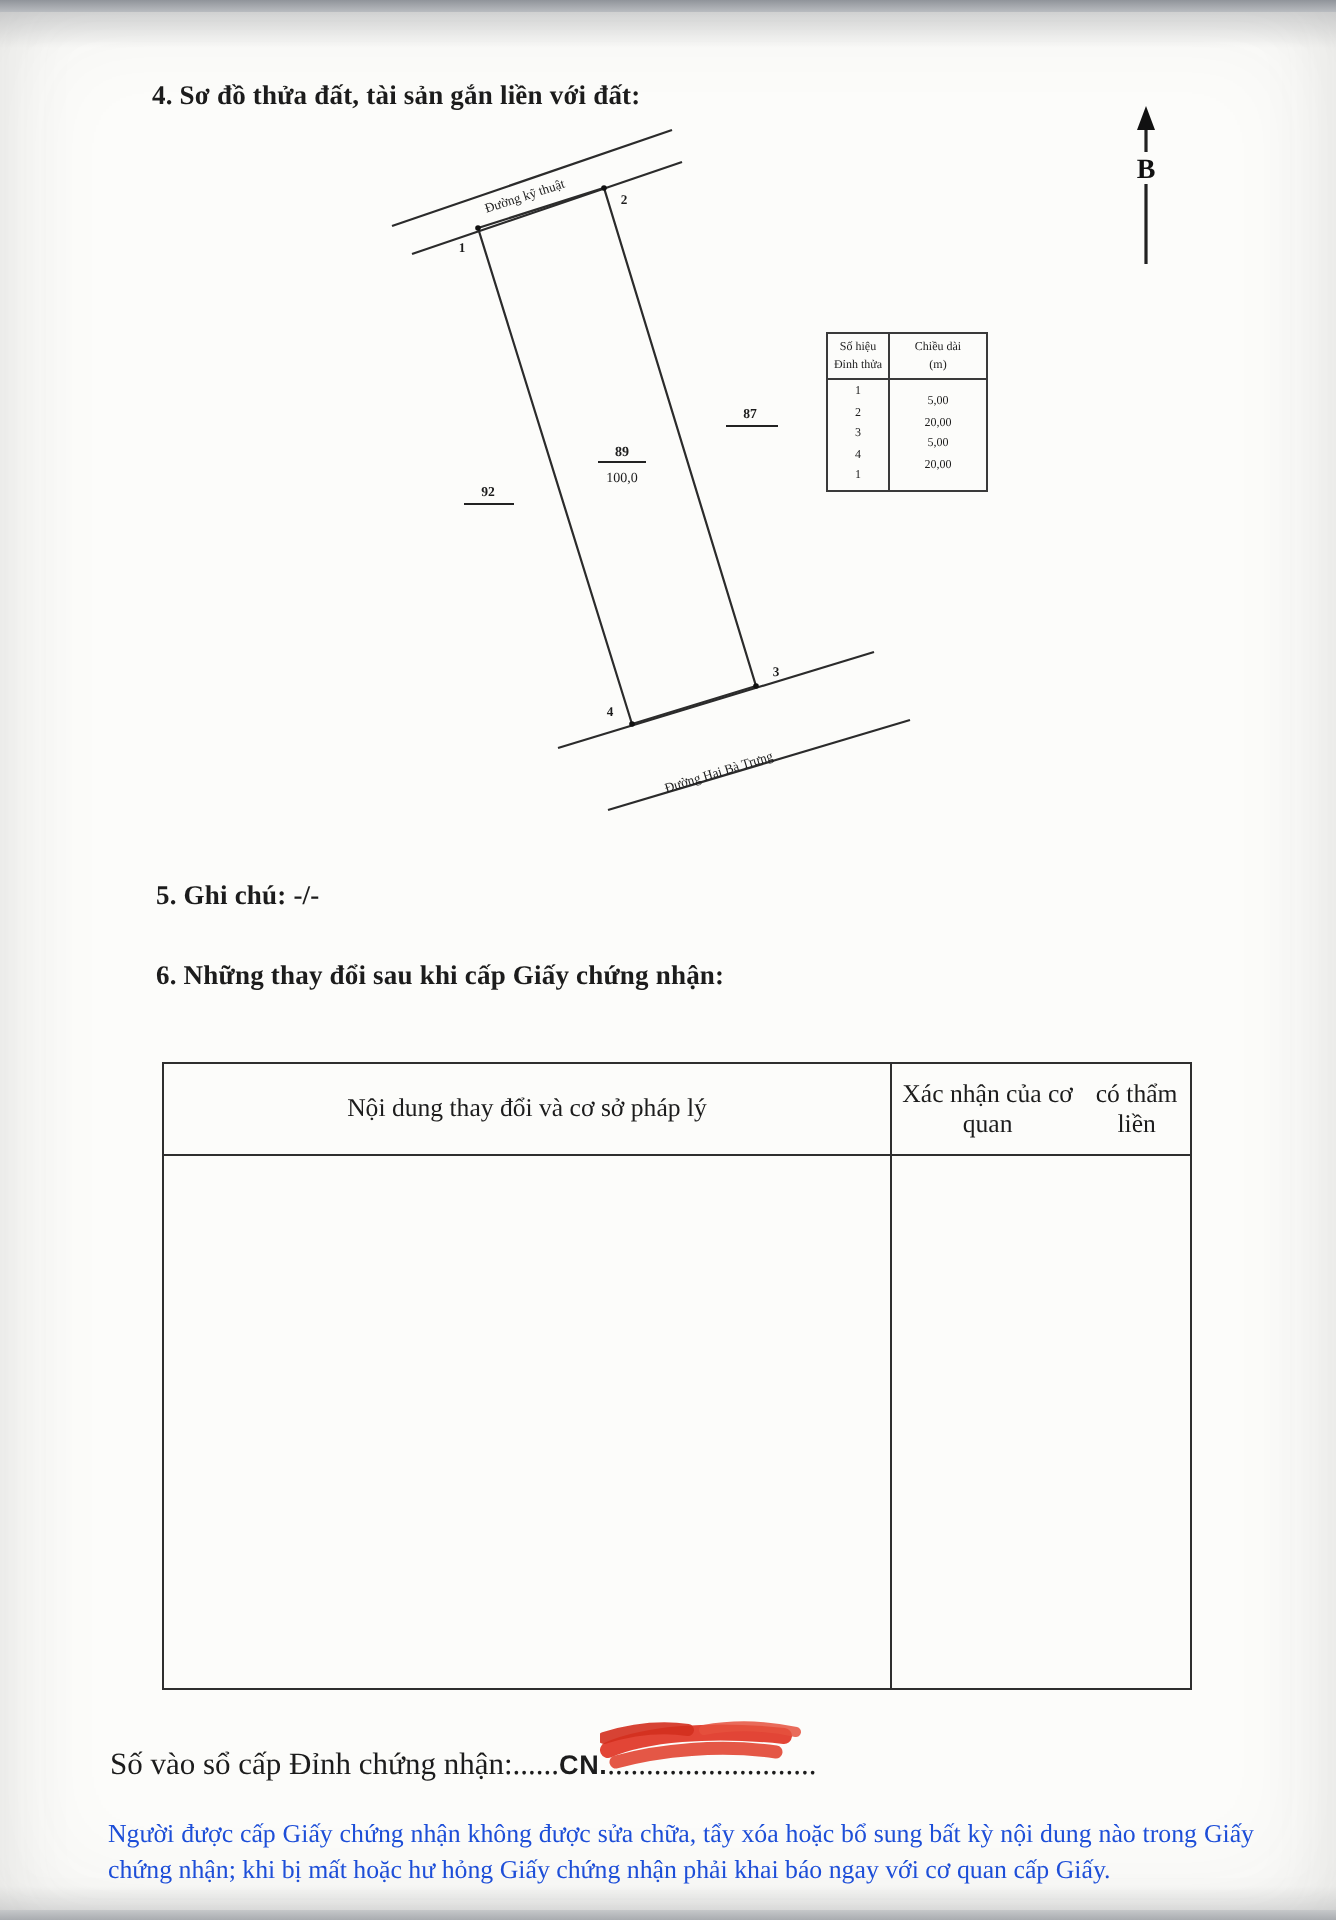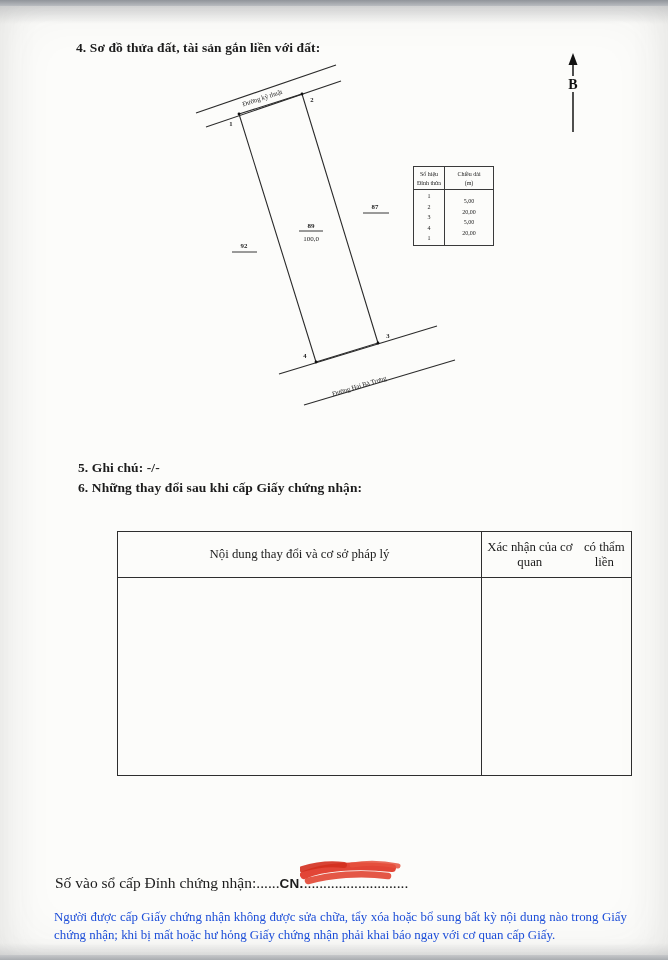--- a/index.html
+++ b/index.html
@@ -14,21 +14,21 @@
     background:linear-gradient(#90949a,#b9bcc0);}
   .scan-fade-top{position:absolute;top:6px;left:0;right:0;height:18px;
     background:linear-gradient(rgba(150,152,156,.35),rgba(150,152,156,0));}
   .scan-strip-bottom{position:absolute;bottom:0;left:0;right:0;height:5px;
     background:linear-gradient(#c6c8ca,#a9acb0);}
   .scan-fade-bottom{position:absolute;bottom:5px;left:0;right:0;height:12px;
     background:linear-gradient(rgba(150,152,156,0),rgba(150,152,156,.25));}
 
   .sec-title{position:absolute;font-weight:bold;font-size:13.5px;letter-spacing:.1px;white-space:nowrap;font-family:Liberation Serif, serif;}
   .t4{left:76px;top:40px;}
-  .t5{left:78px;top:460px;}
+  .t5{left:78px;top:440px;}
   .t6{left:78px;top:480px;}
 
   
   .diagram-svg{position:absolute;left:140px;top:52px;width:330px;height:380px;}
   .north-svg{position:absolute;left:553px;top:52px;width:40px;height:88px;}
 
   
   .edge-table{
     position:absolute;left:413px;top:166px;width:81px;height:80px;
     display:flex;border:1px solid #3a3a3a;box-sizing:border-box;
@@ -38,22 +38,22 @@
   .et-col1{width:31px;border-right:1px solid #3a3a3a;}
   .et-col2{flex:1;}
   .et-head{height:23px;border-bottom:1px solid #3a3a3a;box-sizing:border-box;
     display:flex;flex-direction:column;align-items:center;justify-content:center;gap:1px;text-align:center;}
   .et-body{flex:1;display:flex;flex-direction:column;align-items:center;box-sizing:border-box;padding-top:1px;}
   .et-body span{display:block;height:10.6px;line-height:10.6px;text-align:center;}
   .et-body.offset{padding-top:6px;}
 
   
   .big-table{
-    position:absolute;left:81px;top:531px;width:515px;height:245px;
-    border:1.5px solid #2e2e2e;box-sizing:border-box;display:flex;flex-direction:column;margin-left:36px;
+    position:absolute;left:81px;top:531px;width:515px;height:314px;
+    border:1.5px solid #2e2e2e;box-sizing:border-box;display:flex;flex-direction:column;
   }
   .bt-header{display:flex;height:46px;border-bottom:1.5px solid #2e2e2e;box-sizing:border-box;}
   .bt-body{display:flex;flex:1;}
   .bt-col1{width:364px;border-right:1.5px solid #2e2e2e;box-sizing:border-box;
     display:flex;align-items:center;justify-content:center;text-align:center;}
   .bt-col2{flex:1;display:flex;align-items:center;justify-content:center;text-align:center;}
   .bt-header .cell-text{font-size:12.8px;line-height:15px;}
 
   
   .registry-line{position:absolute;left:55px;top:874px;font-size:15.5px;white-space:nowrap;}

